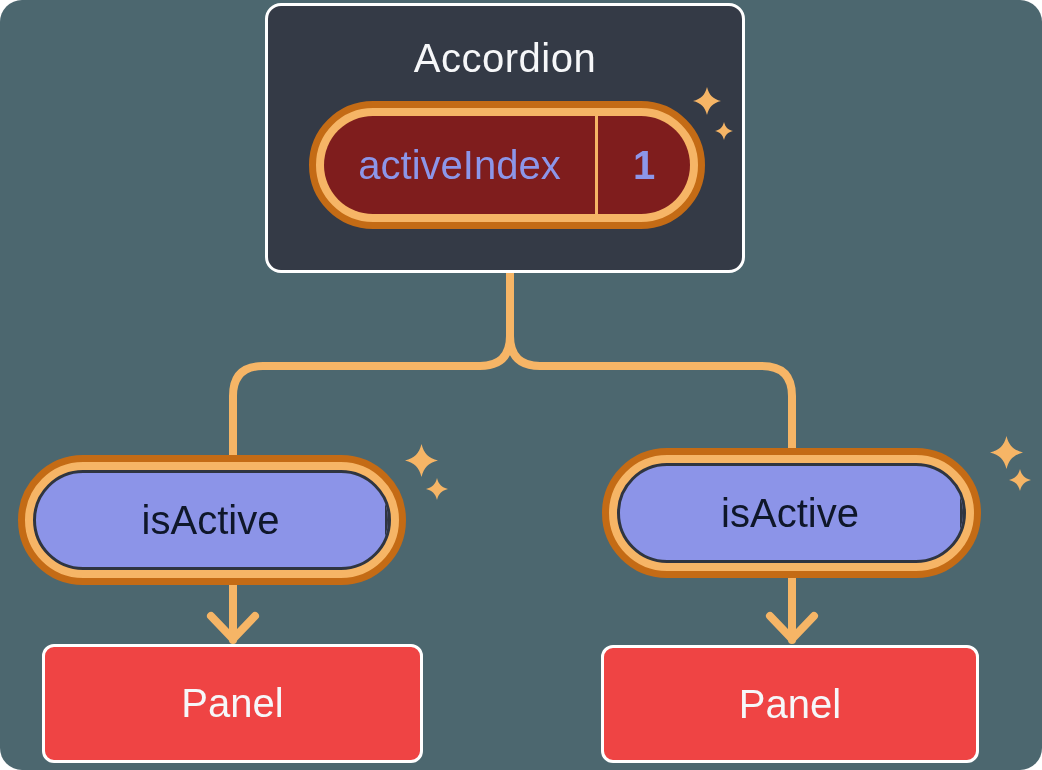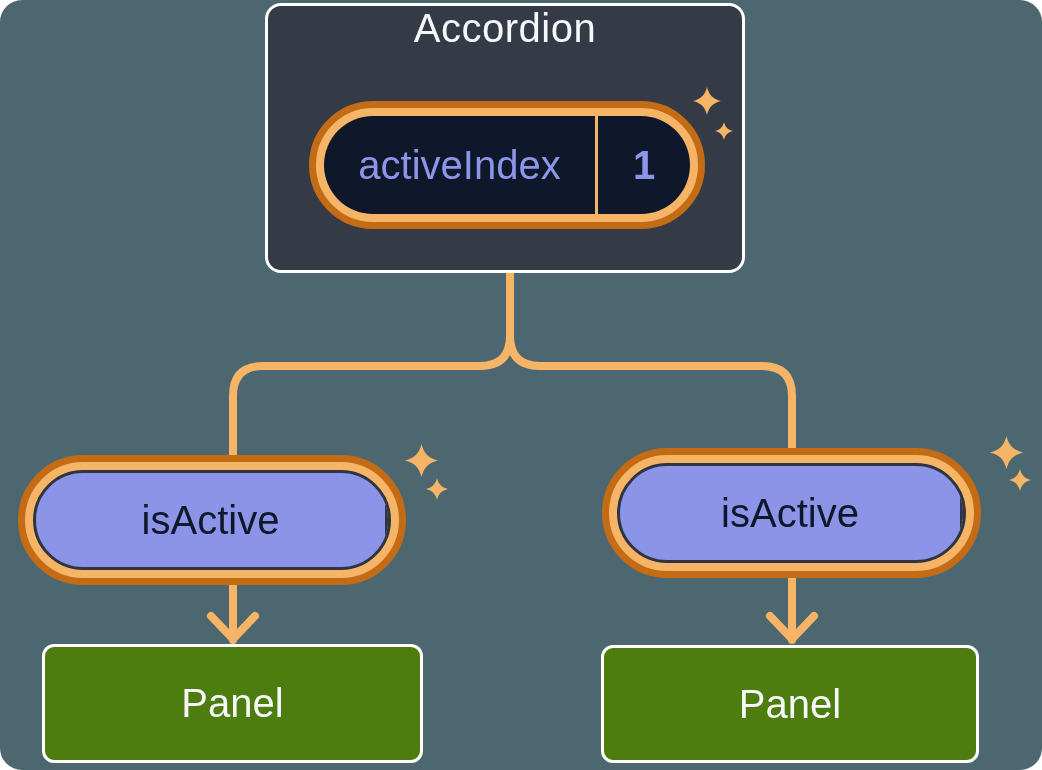--- a/index.html
+++ b/index.html
@@ -10,51 +10,51 @@
   }
   .wires{position:absolute;left:0;top:0;width:1042px;height:770px;}
   .wire{fill:none;stroke:#f6b566;stroke-width:8;stroke-linecap:round;stroke-linejoin:round;}
 
   .node{
     position:absolute;left:265px;top:3px;width:480px;height:270px;
     background:#343a46;border:3px solid #ffffff;border-radius:16px;
     box-sizing:border-box;
   }
   .node-title{
-    text-align:center;font-size:40px;line-height:1.1;
+    margin-top:30px;text-align:center;font-size:40px;line-height:1.1;
     color:#f6f7f9;letter-spacing:0.5px;
   }
 
   .ring{
     position:absolute;box-sizing:border-box;border-radius:999px;
     border:7px solid #c46b15;background:#f6b566;padding:8px;
   }
   .core{
     height:100%;border-radius:999px;display:flex;align-items:stretch;
     overflow:hidden;box-sizing:border-box;
   }
-  .core-dark{background:#0f172a;}
+  .core-dark{background:#7f1d1d;}
   .core-purple{background:#8c94e8;border:3px solid #2f3540;}
   .seg{display:flex;align-items:center;justify-content:center;font-size:40px;}
   .seg-label{flex:1;}
   .seg-value{font-weight:700;}
   .divider-light{width:3px;background:#f6b566;}
   .divider-dark{width:3px;background:#2f3540;}
 
   .ring-accordion{left:41px;top:95px;width:396px;height:128px;}
   .ring-accordion .seg{color:#8c96e9;}
   .ring-accordion .seg-value{width:92px;}
 
   .purple-ring .seg{color:#0f172a;}
   .purple-ring .seg-value{width:40%;}
   .pos-pill-left{left:18px;top:455px;width:388px;height:130px;}
   .pos-pill-right{left:602px;top:448px;width:379px;height:130px;}
 
   .panel{
-    position:absolute;background:#4d7c0f;border:3px solid #ffffff;
+    position:absolute;background:#ef4444;border:3px solid #ffffff;
     border-radius:12px;display:flex;align-items:center;justify-content:center;
     color:#f6f7f9;font-size:40px;box-sizing:border-box;
   }
   .pos-panel-left{left:42px;top:644px;width:381px;height:119px;}
   .pos-panel-right{left:601px;top:645px;width:378px;height:118px;}
 
   .spark{position:absolute;fill:#f6b566;}
 </style>
 </head>
 <body>

